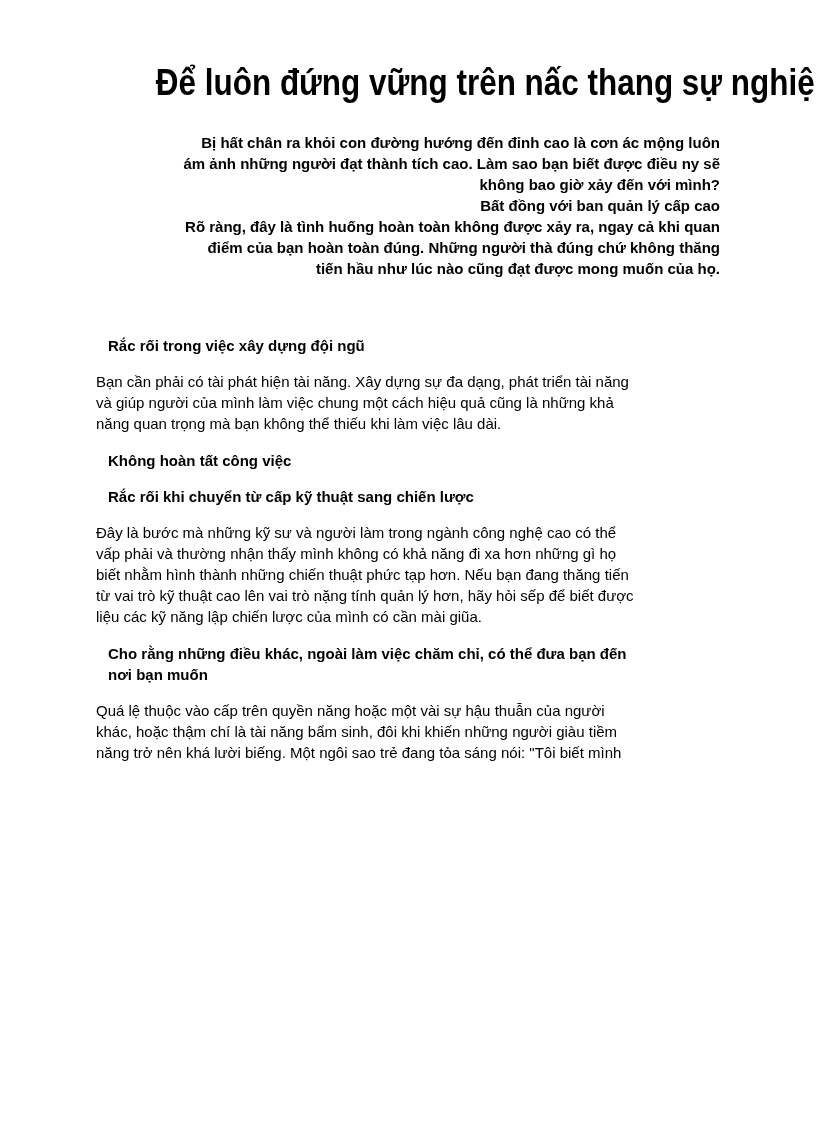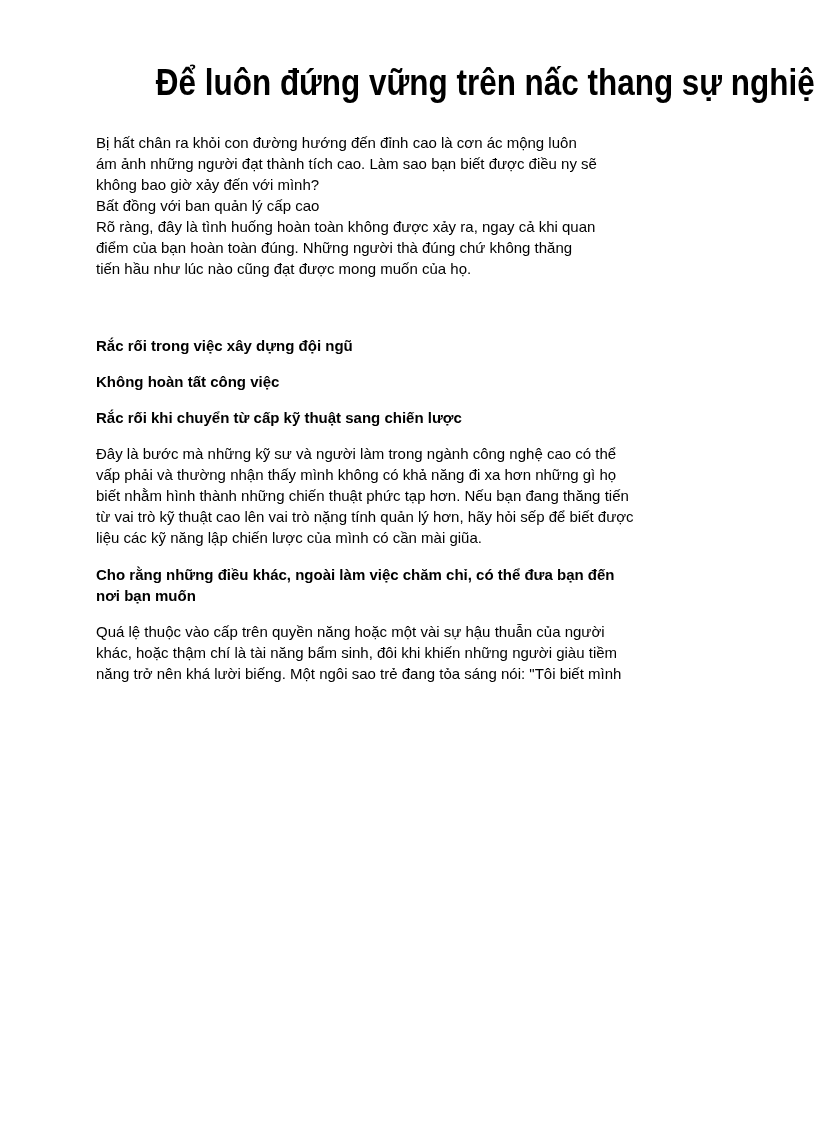--- a/index.html
+++ b/index.html
@@ -32,30 +32,31 @@
   .doc-title .squeeze{
     display:inline-block;
     transform:scaleX(0.85);
     transform-origin:center;
   }
   .para{
     font-size:15px;
     line-height:21px;
     white-space:pre-line;
   }
-  .bold{font-weight:normal;}
+  .bold{font-weight:bold;text-align:right;}
   .intro{margin-top:30px;}
   .lead{}
   .sections{margin-top:56px;}
   .section h2{
     font-size:15px;
     line-height:21px;
     font-weight:bold;
     white-space:pre-line;
     margin-bottom:15px;
+    margin-left:12px;
   }
   .section p{margin-bottom:16px;}
 </style>
 </head>
 <body>
 
 <div class="page">
 
   <h1 class="doc-title"><span class="squeeze">Để luôn đứng vững trên nấc thang sự nghiệp</span></h1>
 
@@ -65,20 +66,23 @@
 
   <p class="para bold lead">Bất đồng với ban quản lý cấp cao
 Rõ ràng, đây là tình huống hoàn toàn không được xảy ra, ngay cả khi quan
 điểm của bạn hoàn toàn đúng. Những người thà đúng chứ không thăng
 tiến hầu như lúc nào cũng đạt được mong muốn của họ.</p>
 
   <div class="sections">
 
     <div class="section">
       <h2>Rắc rối trong việc xây dựng đội ngũ</h2>
+      <p class="para">Bạn cần phải có tài phát hiện tài năng. Xây dựng sự đa dạng, phát triển tài năng
+và giúp người của mình làm việc chung một cách hiệu quả cũng là những khả
+năng quan trọng mà bạn không thể thiếu khi làm việc lâu dài.</p>
     </div>
 
     <div class="section">
     </div>
 
     <div class="section">
       <h2>Không hoàn tất công việc</h2>
     </div>
 
     <div class="section">

